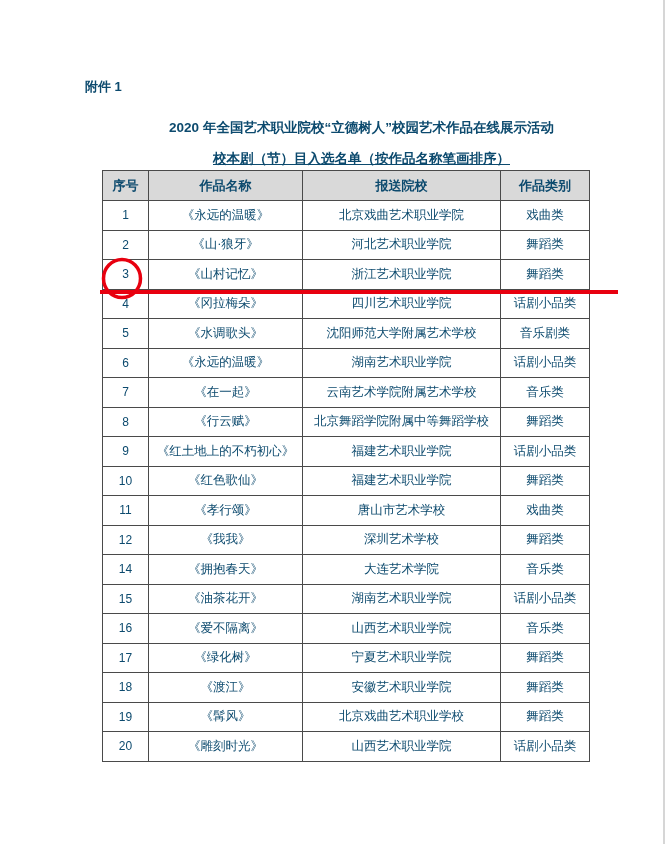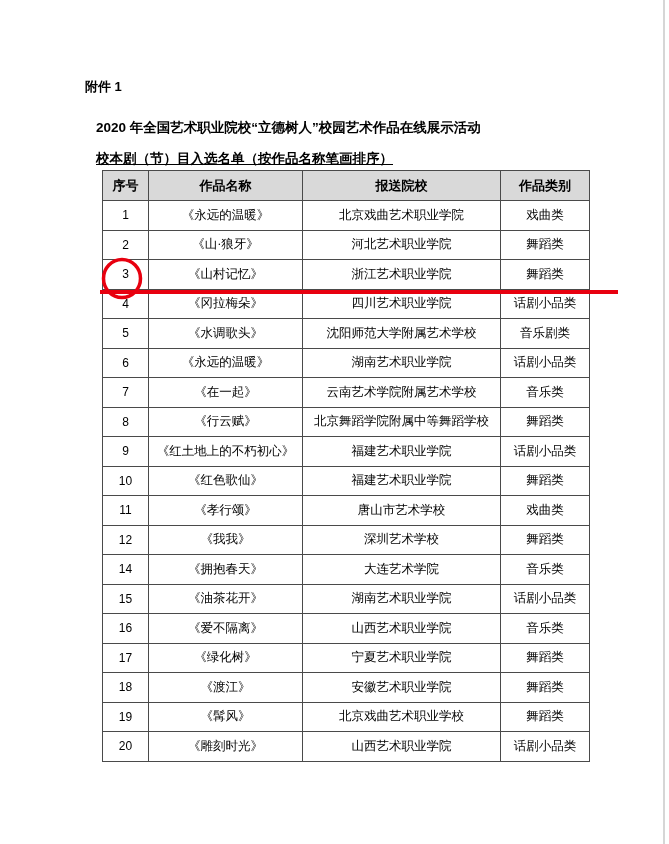--- a/index.html
+++ b/index.html
@@ -2,40 +2,41 @@
 <html><head>
 <meta charset="utf-8">
 <style>
   html, body { margin: 0; padding: 0; background: #ffffff; }
   .page {
     position: relative;
     width: 669px;
     height: 844px;
     background: #ffffff;
     overflow: hidden;
-    color: #000000;
+    color: #0c4a6e;
     font-family: "Liberation Serif", "DejaVu Serif", serif;
   }
   .page-edge-right {
     position: absolute;
     top: 0; left: 663px;
     width: 2px; height: 844px;
     background: #d6d6d6;
   }
   .attachment {
     position: absolute;
     left: 85px; top: 80px;
     font-family: "Liberation Sans", "DejaVu Sans", sans-serif;
     font-weight: bold;
     font-size: 13px;
     line-height: 1.1;
   }
   .doc-title, .doc-subtitle {
     position: absolute;
-    left: 96px; width: 487px;
+    left: 118px; width: 487px;
+    text-align: center;
     font-family: "Liberation Sans", "DejaVu Sans", sans-serif;
     font-weight: bold;
     font-size: 13.5px;
     line-height: 1.1;
     white-space: nowrap;
   }
   .doc-title   { top: 121px; }
   .doc-subtitle{ top: 152px; text-decoration: underline; }
 
   table.list {

